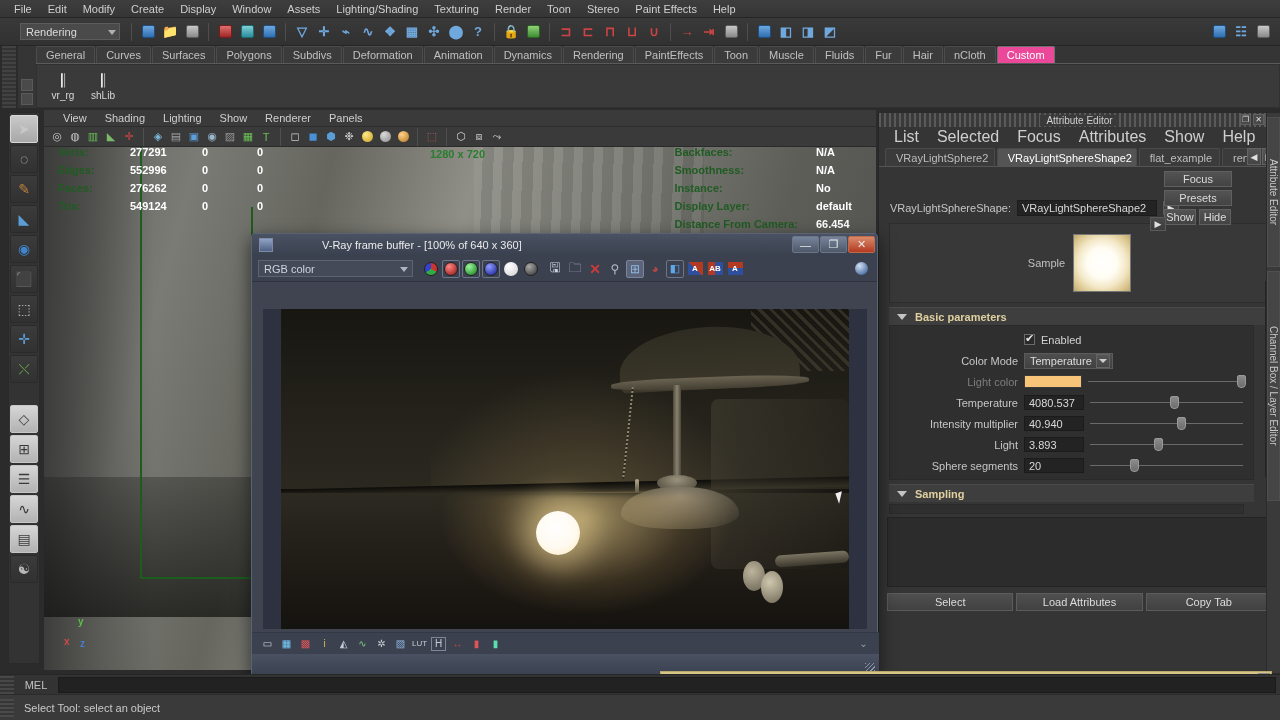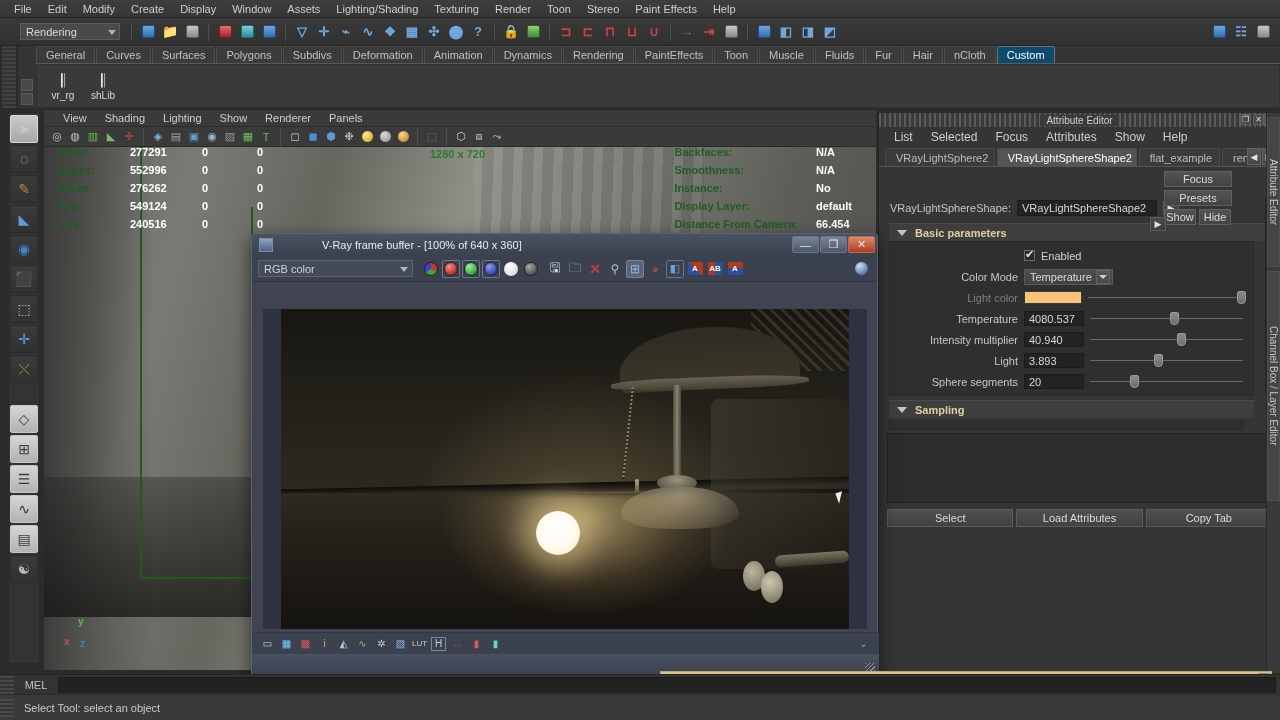--- a/index.html
+++ b/index.html
@@ -61,21 +61,21 @@
   .shelftabs {
     position: absolute; top: 46px; left: 36px; width: 1244px; height: 18px;
     background: #353535; display: flex; align-items: flex-end;
     border-bottom: 1px solid #5a5a5a;
   }
   .shelftab {
     height: 17px; line-height: 17px; padding: 0 9px; font-size: 11px;
     color: #c0c0c0; background: #3b3b3b; border: 1px solid #4c4c4c;
     border-bottom: none; margin-right: 1px; border-radius: 2px 2px 0 0;
   }
-  .shelftab.active { background: #0c4a6e; color: #ffffff; border-color: #707070; }
+  .shelftab.active { background: #ec4899; color: #ffffff; border-color: #707070; }
 
   
   .shelfbody {
     position: absolute; top: 64px; left: 36px; width: 1244px; height: 44px;
     background: #3a3a3a; border: 1px solid #303030; display: flex;
     align-items: center; padding-left: 6px;
   }
   .shelfitem { width: 40px; text-align: center; color: #d8d8d8; font-size: 10px; }
   .shelfitem .bigico { font-size: 18px; line-height: 18px; color: #e8e8e8; display: block; }
   .shelf-left-rail {
@@ -211,21 +211,21 @@
   }
   .ae-title span {
     font-size: 10px; color: #d0d0d0; background: #3a3a3a; padding: 0 6px;
   }
   .ae-title .wbtns { position: absolute; right: 16px; top: 1px; display: flex; gap: 2px; }
   .ae-title .wbtn {
     width: 11px; height: 11px; background: #4a4a4a; border: 1px solid #606060;
     color: #ddd; font-size: 8px; line-height: 10px; text-align: center;
   }
   .ae-menubar { height: 20px; display: flex; align-items: center; padding-left: 6px; background: #353535; }
-  .ae-menubar .mi { padding: 0 9px; font-size: 12px; color: #cfcfcf; }
+  .ae-menubar .mi { padding: 0 9px; font-size: 16px; color: #cfcfcf; }
   .ae-tabs {
     height: 20px; display: flex; align-items: flex-end; padding-left: 6px;
     background: #353535; border-bottom: 1px solid #555; position: relative;
   }
   .ae-tab {
     height: 18px; line-height: 18px; padding: 0 10px; font-size: 11px;
     color: #bdbdbd; background: #3b3b3b; border: 1px solid #4a4a4a;
     border-bottom: none; border-radius: 2px 2px 0 0; margin-right: 2px;
     white-space: nowrap; overflow: hidden;
   }
@@ -834,26 +834,20 @@
           <td class="c2">276262</td>
           <td class="c3">0</td>
           <td class="c4">0</td>
         </tr>
         <tr>
           <td class="c1">Tris:</td>
           <td class="c2">549124</td>
           <td class="c3">0</td>
           <td class="c4">0</td>
         </tr>
-        <tr>
-          <td class="c1">UVs:</td>
-          <td class="c2">240516</td>
-          <td class="c3">0</td>
-          <td class="c4">0</td>
-        </tr>
       </tbody>
         </table>
     </div>
 
     <div class="hud hud-res">1280 x 720</div>
 
     <div class="hud hud-right">
       <table>
         <tbody>
             <tr>
@@ -930,20 +924,24 @@
         <div class="ae-lbl" style="width:130px;">VRayLightSphereShape:</div>
         <div class="ae-name-field">VRayLightSphereShape2</div>
         <div style="display:flex; flex-direction:column; gap:2px; margin-left:6px;">
           <div class="arrowbtn">▶</div>
         </div>
       </div>
       <div style="position:absolute; right:114px; top:50px;">
         <div class="arrowbtn">▶</div>
       </div>
 
+      <div class="sample-area">
+        <div class="sample-lbl">Sample</div>
+        <div class="sample-swatch"></div>
+      </div>
 
       <div class="section-head">
         <span class="tri"></span>
         <span class="st">Basic parameters</span>
       </div>
 
       <div style="position:relative;">
         <div class="params" style="margin-right:26px;">
           <div class="prow">
             <div class="plbl"></div>

